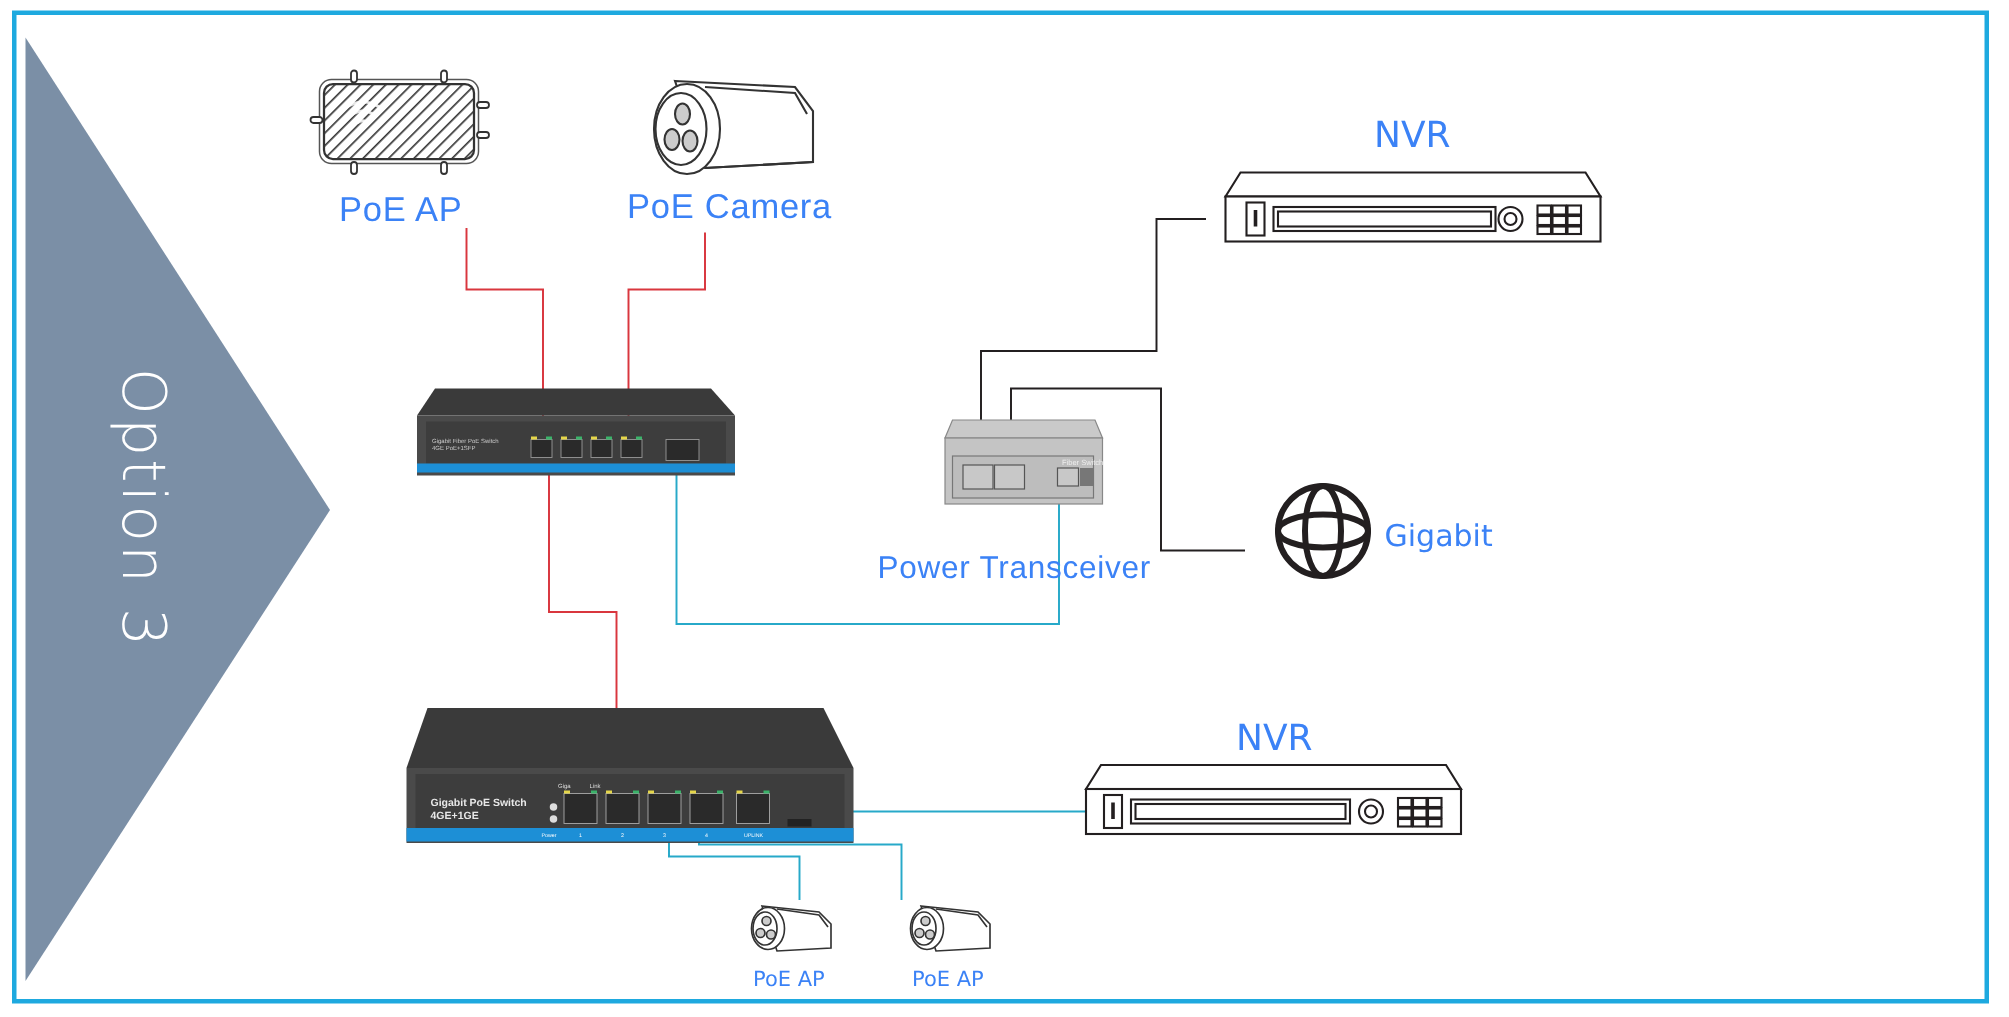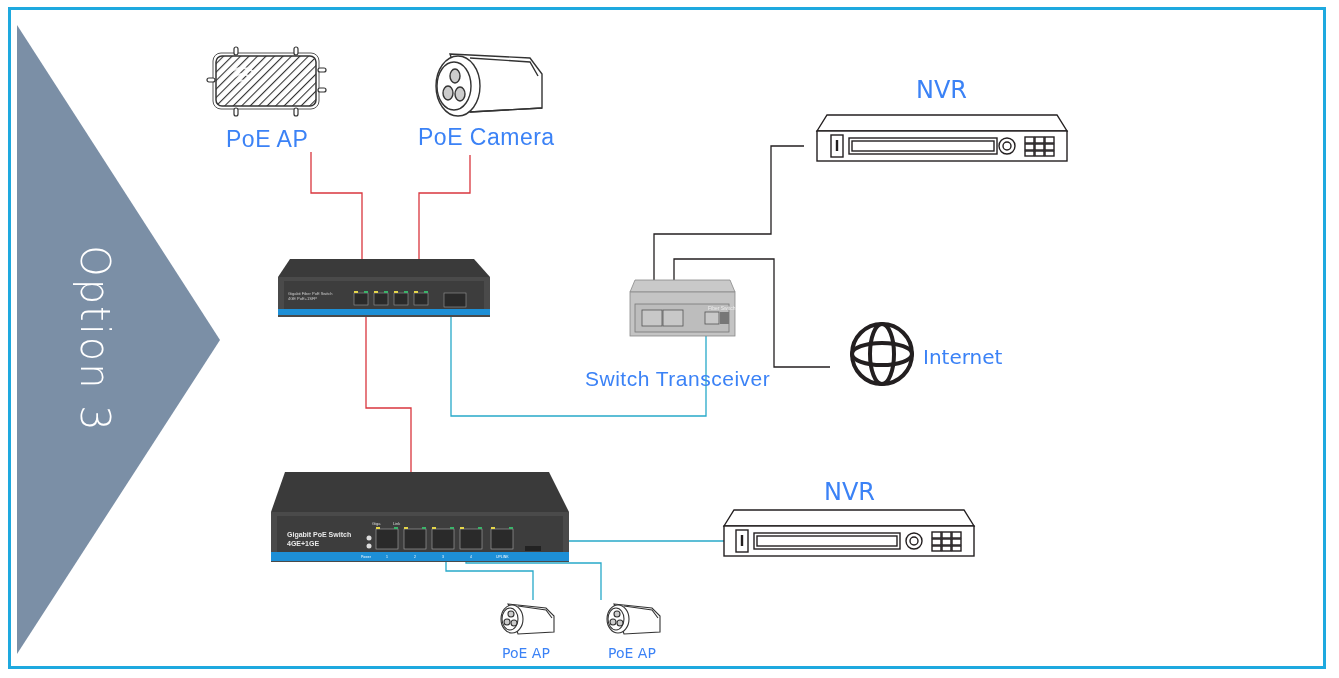--- a/index.html
+++ b/index.html
@@ -217,17 +217,17 @@
       <circle cx="7" cy="20" r="3" fill="#ccc"></circle>
       <circle cx="14" cy="21" r="3" fill="#ccc"></circle>
   </g>
 </svg>
 
 <div id="option-label">Option 3</div>
 
 <div class="label lbl-lg" style="left:226px; top:126px;">PoE AP</div>
 <div class="label lbl-lg" style="left:418px; top:124px;text-align:center;">PoE Camera</div>
 <div class="label nvr-lbl" style="left:916px; top:76px;">NVR</div>
-<div class="label lbl-md" style="left:585px; top:367px;">Switch Transceiver</div>
-<div class="label" style="left:923px; top:345px; font-family:'DejaVu Sans', sans-serif; font-size:20px;">Internet</div>
+<div class="label lbl-md" style="left:585px; top:367px;">Power Transceiver</div>
+<div class="label" style="left:923px; top:345px; font-family:'DejaVu Sans', sans-serif; font-size:20px;">Gigabit</div>
 <div class="label nvr-lbl" style="left:824px; top:478px;">NVR</div>
 <div class="label lbl-sm" style="left:502px; top:645px; font-family:'DejaVu Sans', sans-serif; font-size:14px;">PoE AP</div>
 <div class="label lbl-sm" style="left:608px; top:645px; font-family:'DejaVu Sans', sans-serif; font-size:14px;">PoE AP</div>
 
 </body></html>

